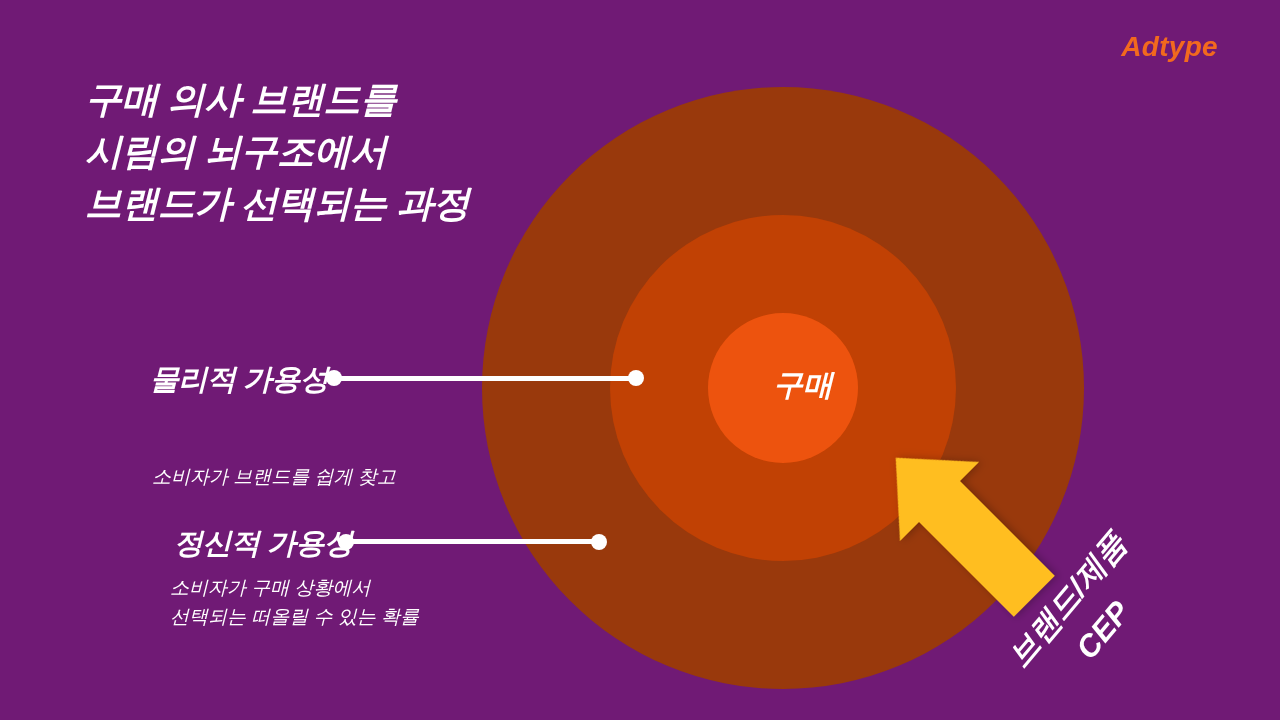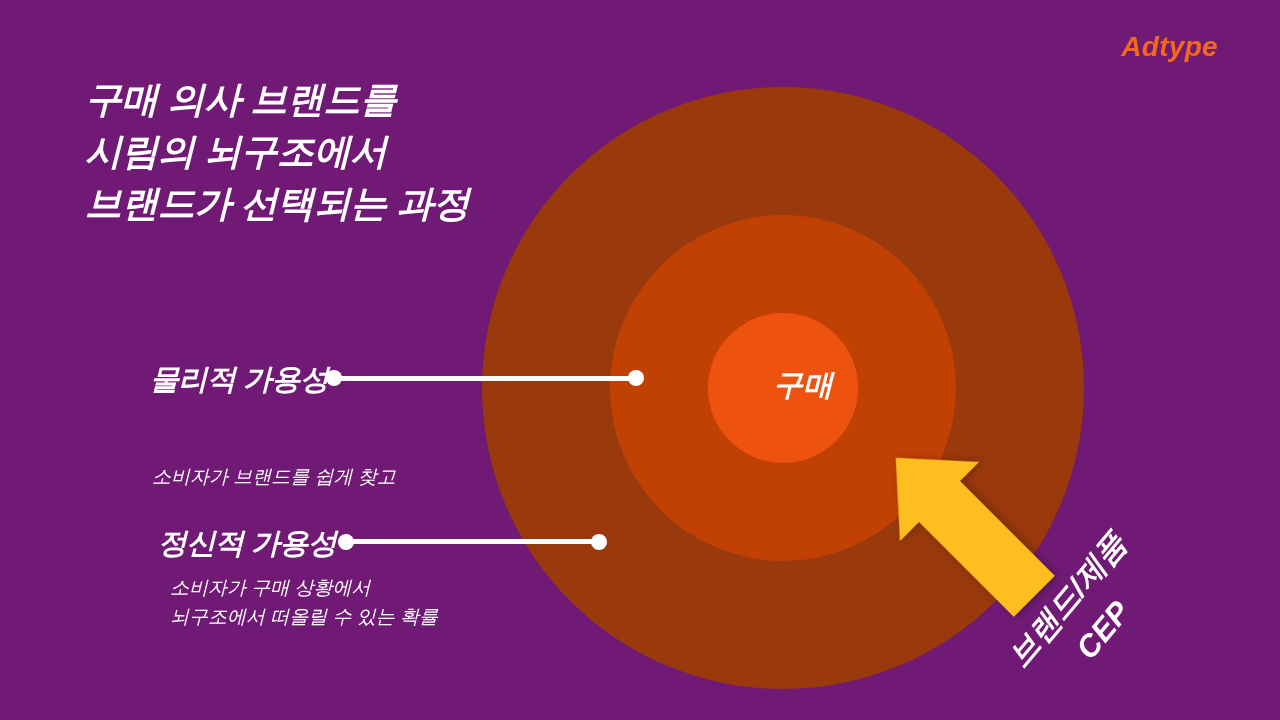--- a/index.html
+++ b/index.html
@@ -51,21 +51,21 @@
   .ann-label {
     position: absolute; color: #ffffff;
     font-size: 29px; font-weight: 800; white-space: nowrap; letter-spacing: -0.5px;
   }
   .ann-desc {
     position: absolute; color: #ffffff;
     font-size: 19px; font-weight: 400; line-height: 29px; white-space: nowrap;
   }
   .ann1-label { left: 150px; top: 360px; }
   .ann1-desc  { left: 152px; top: 421px; margin-top: 41px; }
-  .ann2-label { left: 158px; top: 524px; }
+  .ann2-label { left: 174px; top: 524px; }
   .ann2-desc  { left: 170px; top: 573px; }
 
   
   .arrow-wrap {
     position: absolute; left: 909px; top: 429px;
     width: 112px; height: 196px;
     transform: rotate(-45deg);
     filter: drop-shadow(2px 2px 4px rgba(0,0,0,0.25));
   }
   .arrow-wrap svg { display: block; }
@@ -108,21 +108,21 @@
   <div class="connector-dot  c2-dot-r"></div>
 
   <div class="ann-label ann1-label">물리적 가용성</div>
   <div class="ann-desc ann1-desc">
     <div>소비자가 브랜드를 쉽게 찾고</div>
   </div>
 
   <div class="ann-label ann2-label">정신적 가용성</div>
   <div class="ann-desc ann2-desc">
     <div>소비자가 구매 상황에서</div>
-    <div>뇌구조에서 떠올릴 수 있는 확률</div>
+    <div>선택되는 떠올릴 수 있는 확률</div>
   </div>
 
   <div class="arrow-wrap">
     <svg width="112" height="196" viewBox="0 0 112 196" xmlns="http://www.w3.org/2000/svg">
       <polygon points="56,0 112,62 85,62 85,196 27,196 27,62 0,62" fill="#FFBE20"></polygon>
     </svg>
   </div>
 
   <div class="cep-label">
     <div>브랜드/제품</div>

